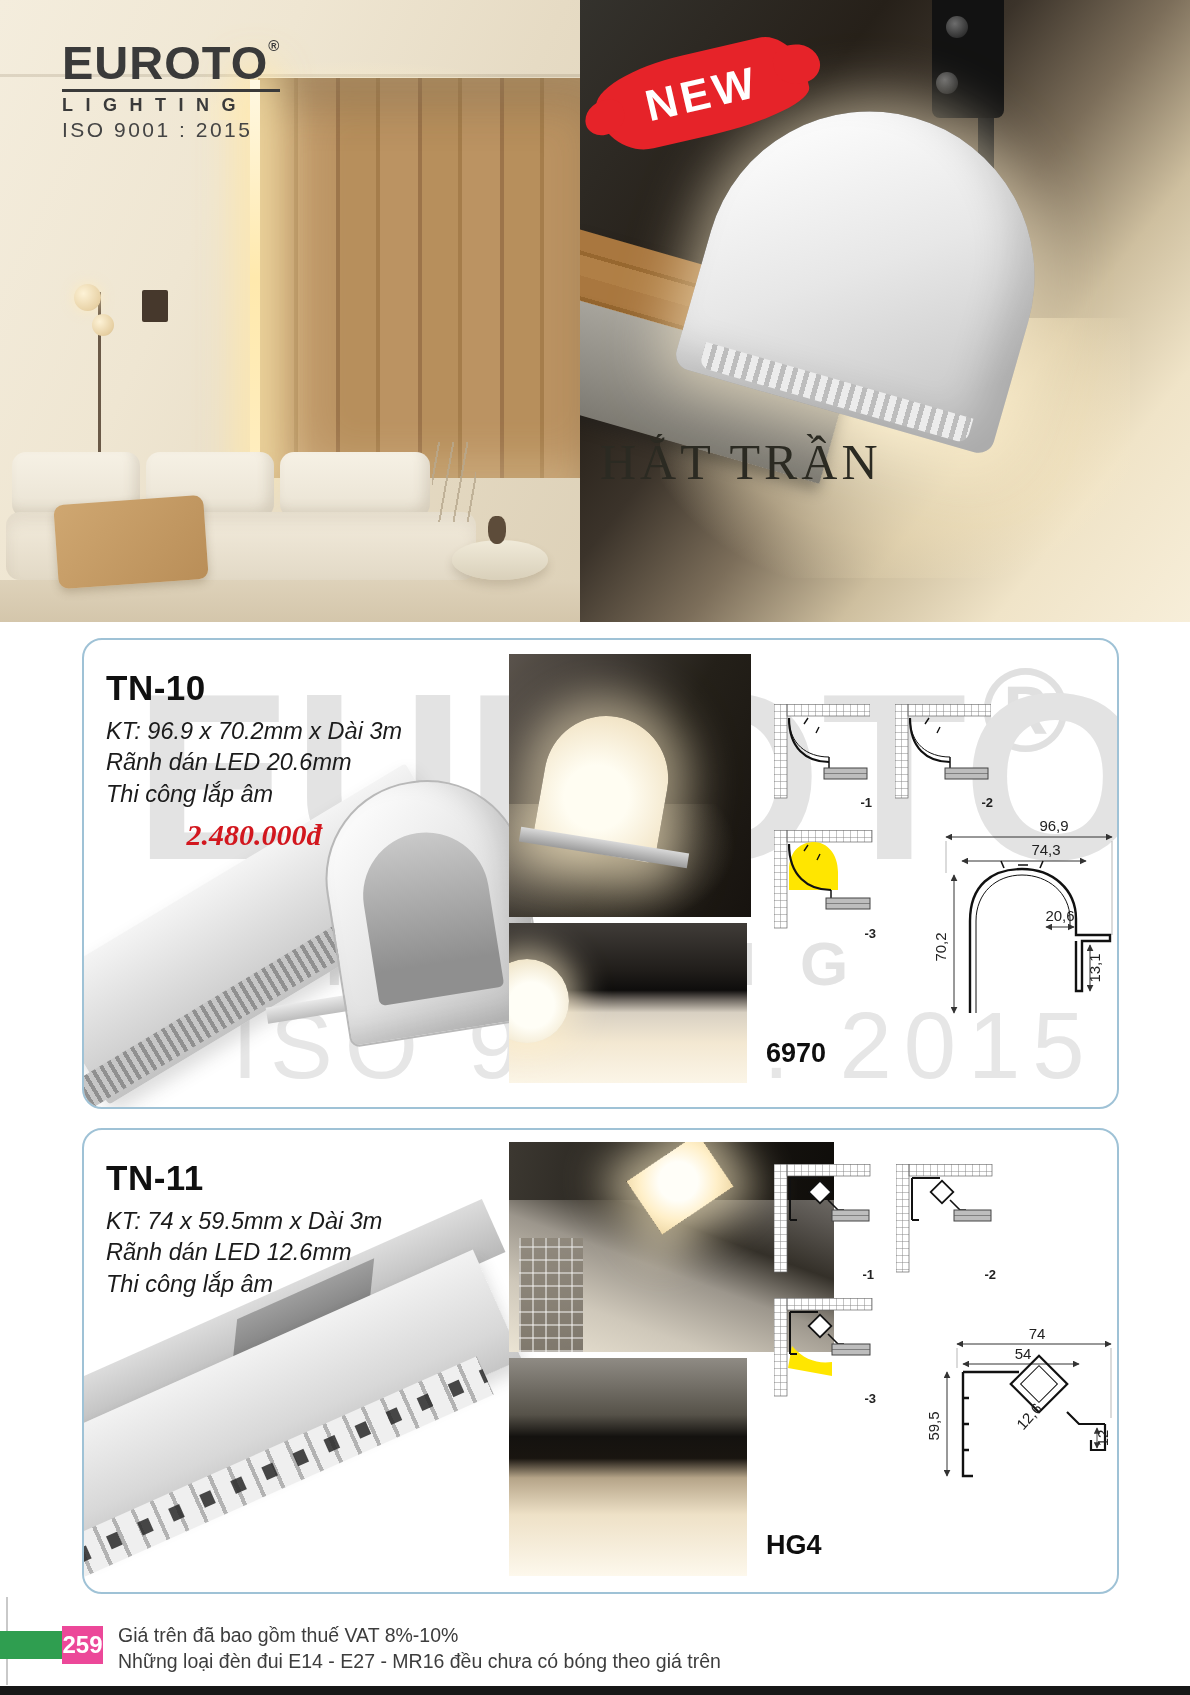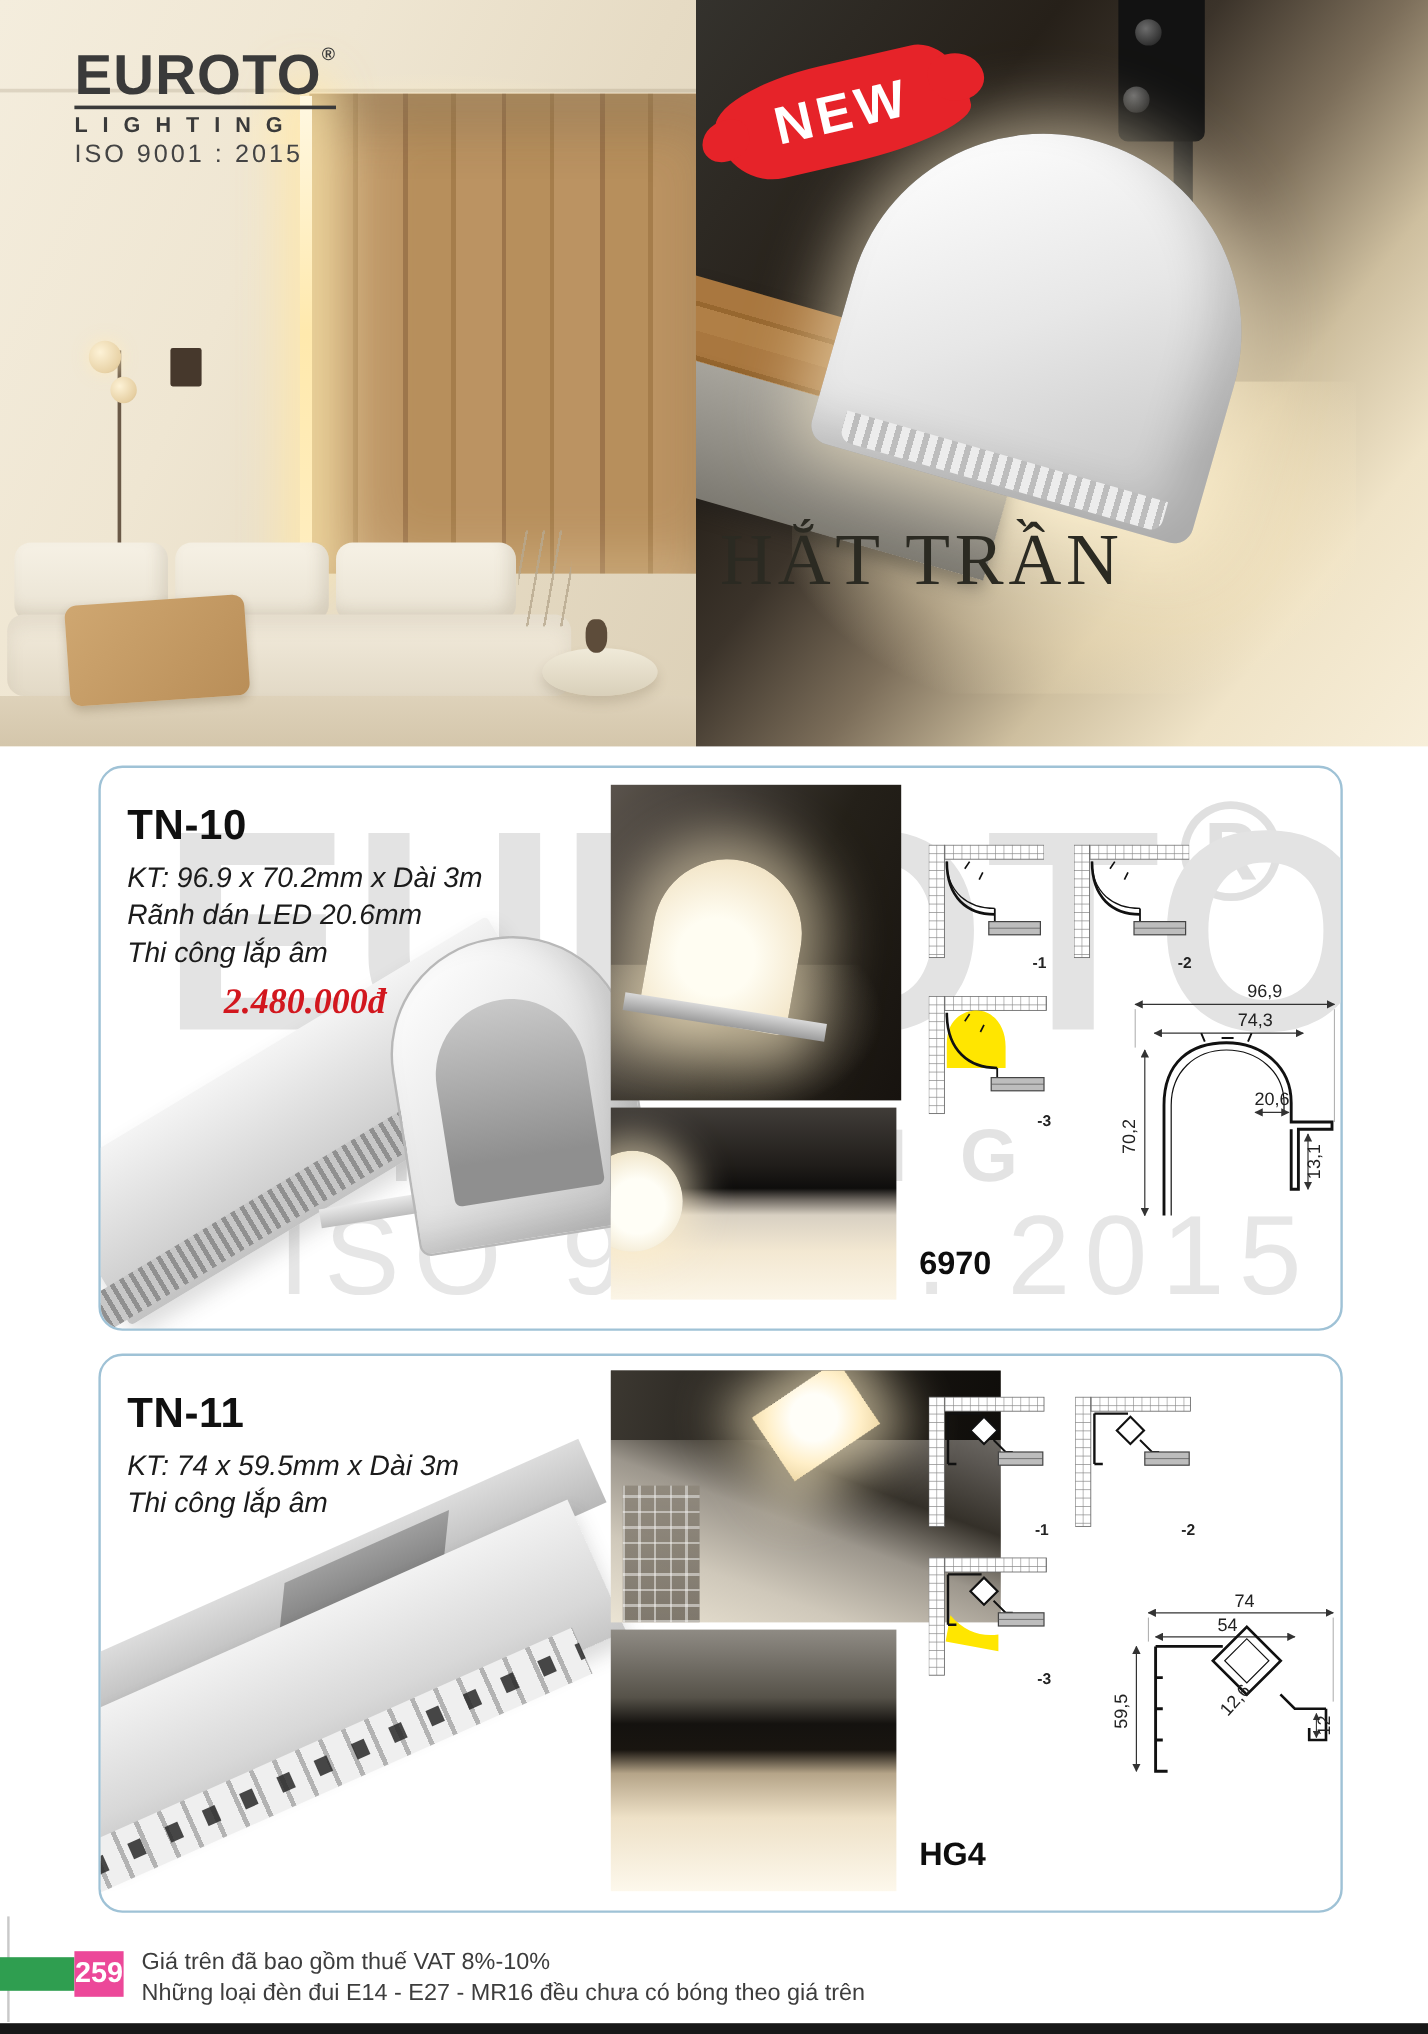--- a/index.html
+++ b/index.html
@@ -70,21 +70,21 @@
   .new-badge{position:absolute;left:16px;top:52px;width:212px;height:84px;transform:rotate(-13deg);
     background:#e62329;border-radius:45% 18% 50% 22% / 38% 62% 30% 58%;
     display:flex;align-items:center;justify-content:center;z-index:6;}
   .new-badge::before{content:"";position:absolute;left:-14px;top:26px;width:40px;height:34px;background:#e62329;
     border-radius:60% 40% 55% 45%;}
   .new-badge::after{content:"";position:absolute;right:-16px;top:14px;width:46px;height:40px;background:#e62329;
     border-radius:40% 60% 45% 55%;}
   .new-text{color:#fff;font-size:44px;font-weight:800;letter-spacing:4px;position:relative;z-index:1;}
   .hero-title{position:absolute;left:20px;top:436px;z-index:6;}
   .ht1{font-size:47px;font-weight:800;color:#23221c;letter-spacing:1.5px;line-height:1.1;}
-  .ht2{font-family:"Liberation Serif",serif;font-size:61px;color:#2b2a22;letter-spacing:4px;line-height:1.05;}
+  .ht2{font-family:"Liberation Serif",serif;font-size:50px;color:#2b2a22;letter-spacing:4px;line-height:1.05;}
 
   
   .card{position:absolute;left:82px;width:1033px;background:#fff;border:2px solid #9fc2d6;
     border-radius:20px;overflow:hidden;}
   .card1{top:638px;height:467px;}
   .card2{top:1128px;height:462px;}
 
   .wm{position:absolute;inset:0;color:#e3e3e3;z-index:1;pointer-events:none;}
   .wm-reg{position:absolute;right:48px;top:2px;font-size:118px;font-weight:700;color:#e0e0e0;}
   .wm-main{position:absolute;left:50px;top:18px;font-size:238px;font-weight:700;letter-spacing:0px;line-height:1;}
@@ -340,20 +340,21 @@
       <line x1="156" y1="130" x2="156" y2="176" stroke="#333" stroke-width="1" marker-start="url(#ar)" marker-end="url(#ar)"></line>
       <text transform="rotate(-90 166 153)" x="166" y="153" text-anchor="middle">13,1</text>
     </svg>
   </section>
 
   <section class="card card2">
     <div class="info">
       <div class="model">TN-11</div>
       <div class="spec">
         <div>KT: 74 x 59.5mm x Dài 3m</div>
+        <div>Rãnh dán LED 12.6mm</div>
         <div>Thi công lắp âm</div>
       </div>
     </div>
 
     <div class="render r11">
       <div class="r11-top"></div>
       <div class="r11-chan"></div>
       <div class="r11-body"></div>
       <div class="r11-teeth"></div>
     </div>

